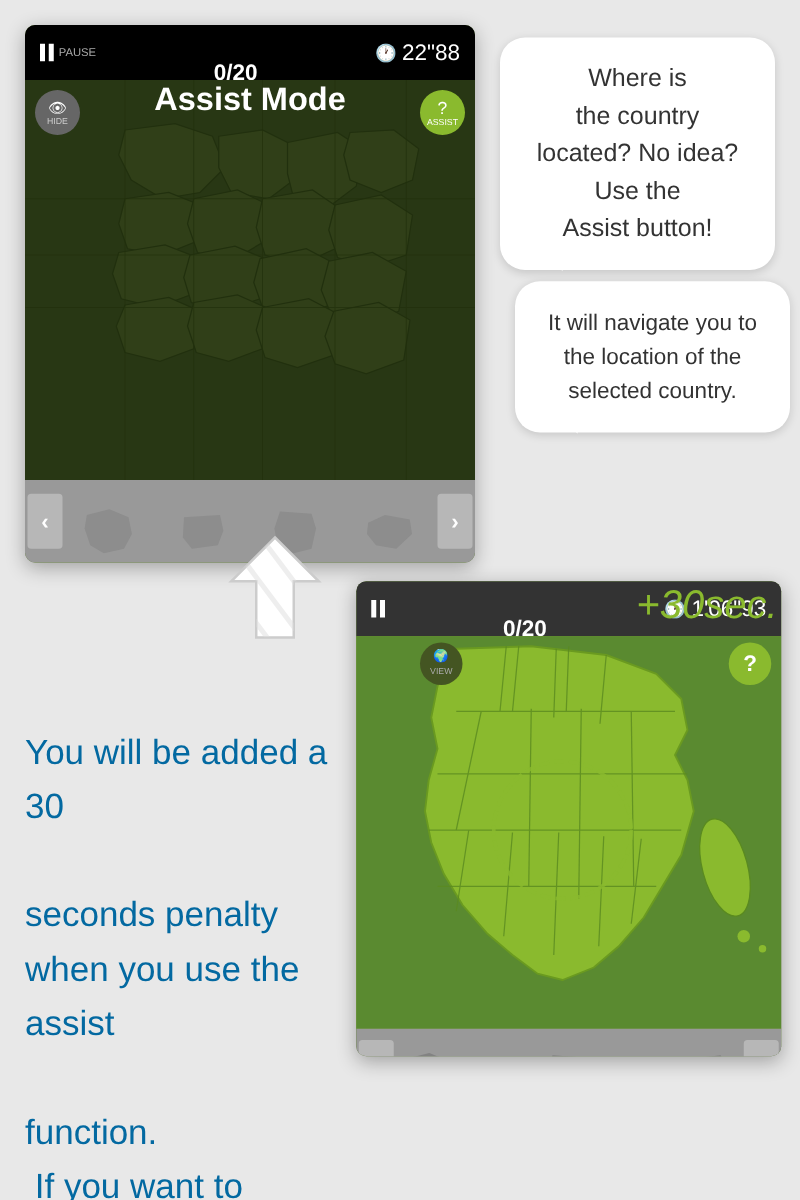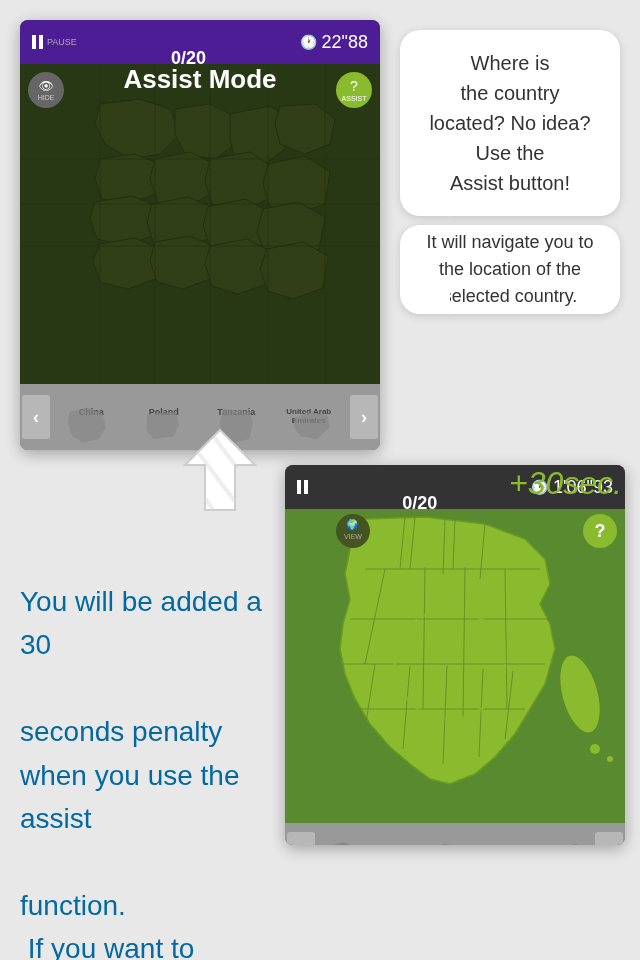--- a/index.html
+++ b/index.html
@@ -19,21 +19,21 @@
       left: 20px;
       width: 360px;
       height: 430px;
       background: #5a7a2e;
       border-radius: 8px;
       overflow: hidden;
       box-shadow: 0 4px 15px rgba(0,0,0,0.3);
     }
 
     .game-header {
-      background: #4c1d95;
+      background: #000000;
       height: 44px;
       display: flex;
       align-items: center;
       justify-content: space-between;
       padding: 0 12px;
     }
 
     .pause-btn {
       display: flex;
       align-items: center;
@@ -253,25 +253,25 @@
       border-top: 25px solid #fff;
     }
 
     .speech-bubble-1 .bold {
       font-weight: normal;
     }
 
     .speech-bubble-2 {
       position: absolute;
       top: 225px;
-      right: 20px;
+      right: 8px;
       width: 220px;
       background: #fff;
       border-radius: 20px;
-      padding: 4px 20px;
+      padding: 20px 20px;
       text-align: center;
       font-size: 18px;
       line-height: 1.5;
       color: #333;
       box-shadow: 0 2px 8px rgba(0,0,0,0.15);
     }
 
     .speech-bubble-2::after {
       content: '';
       position: absolute;
@@ -430,26 +430,20 @@
 
     
     <div class="assist-btn">
       <span style="color:#fff;font-size:14px;">?</span>
       <span class="assist-btn-label">ASSIST</span>
     </div>
   </div>
 
   <div class="country-strip">
     <div class="prev-arrow">‹</div>
-    <div class="country-labels">
-      <span class="country-label">China</span>
-      <span class="country-label">Poland</span>
-      <span class="country-label">Tanzania</span>
-      <span class="country-label" style="font-size:8px;">United Arab<br>Emirates</span>
-    </div>
 
     <div class="country-silhouettes">
       <div class="silhouette-slot">
         <svg class="silhouette" viewBox="0 0 50 45" xmlns="http://www.w3.org/2000/svg">
           <polygon points="5,8 25,3 42,10 45,25 38,38 20,42 8,35 3,20" fill="#888" opacity="0.7"></polygon>
         </svg>
       </div>
       <div class="silhouette-slot">
         <svg class="silhouette" viewBox="0 0 50 45" xmlns="http://www.w3.org/2000/svg">
           <polygon points="8,10 40,8 43,22 38,35 15,38 7,28" fill="#888" opacity="0.7"></polygon>

